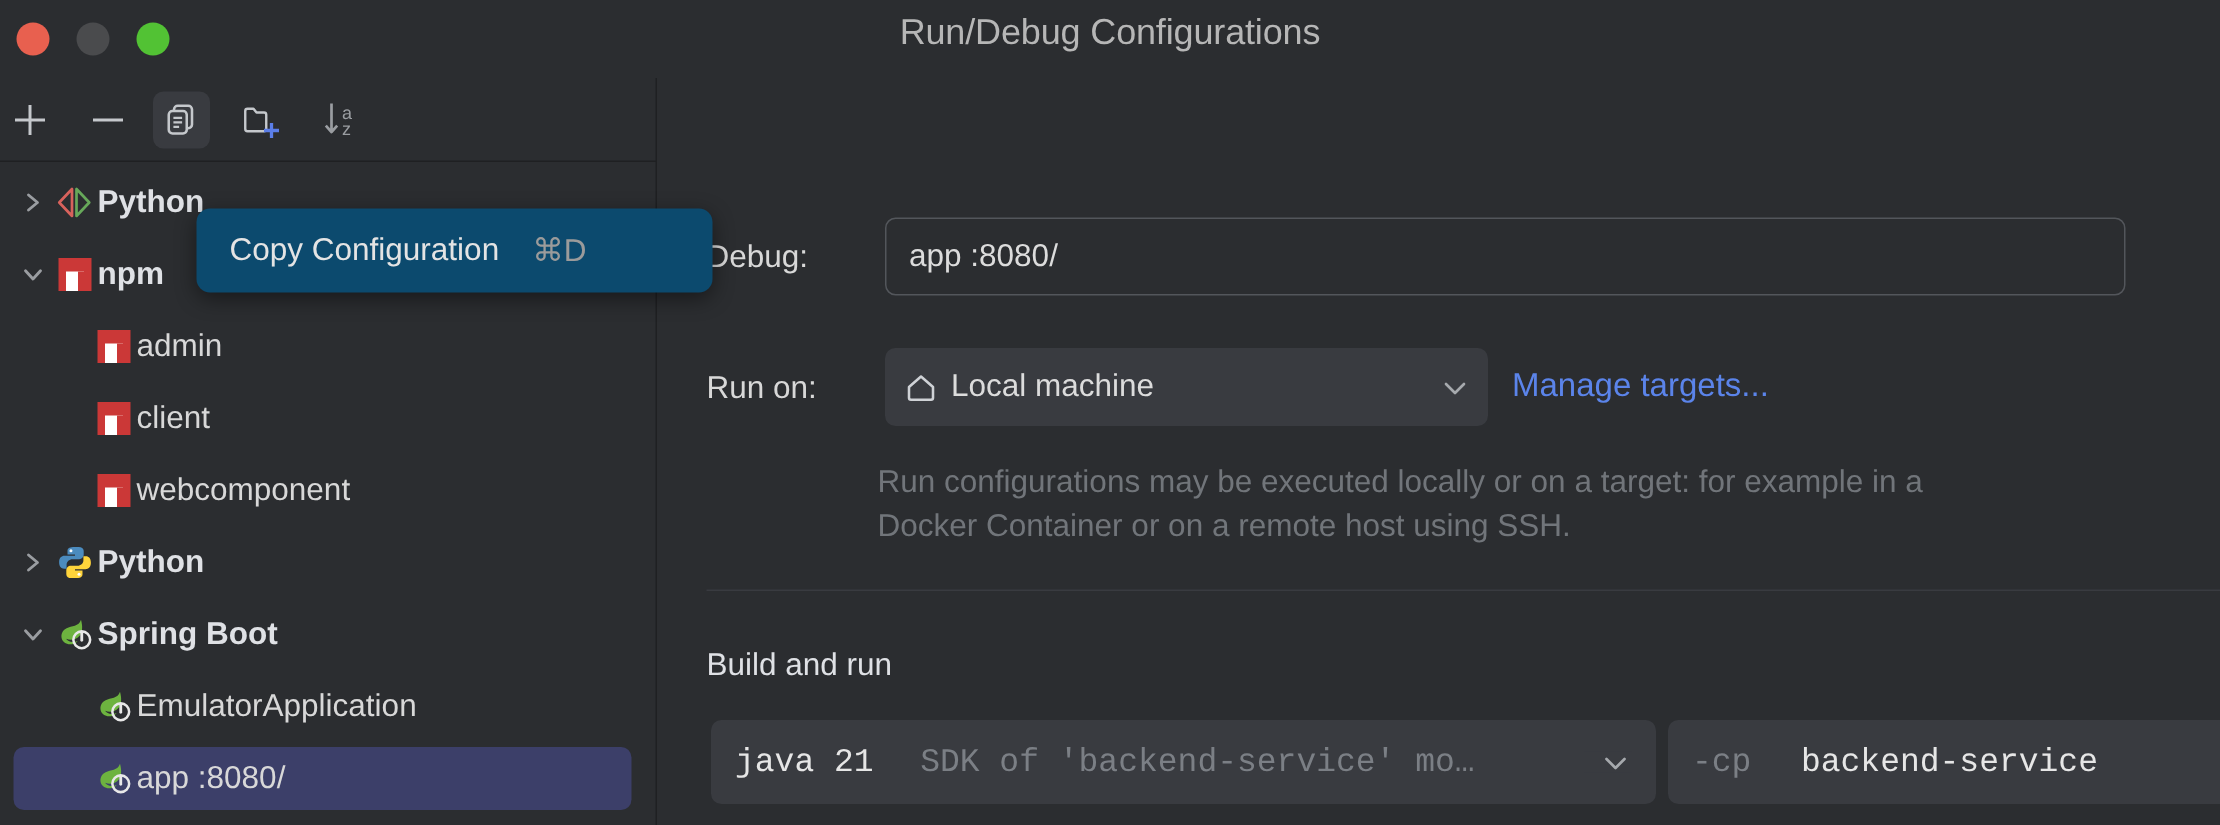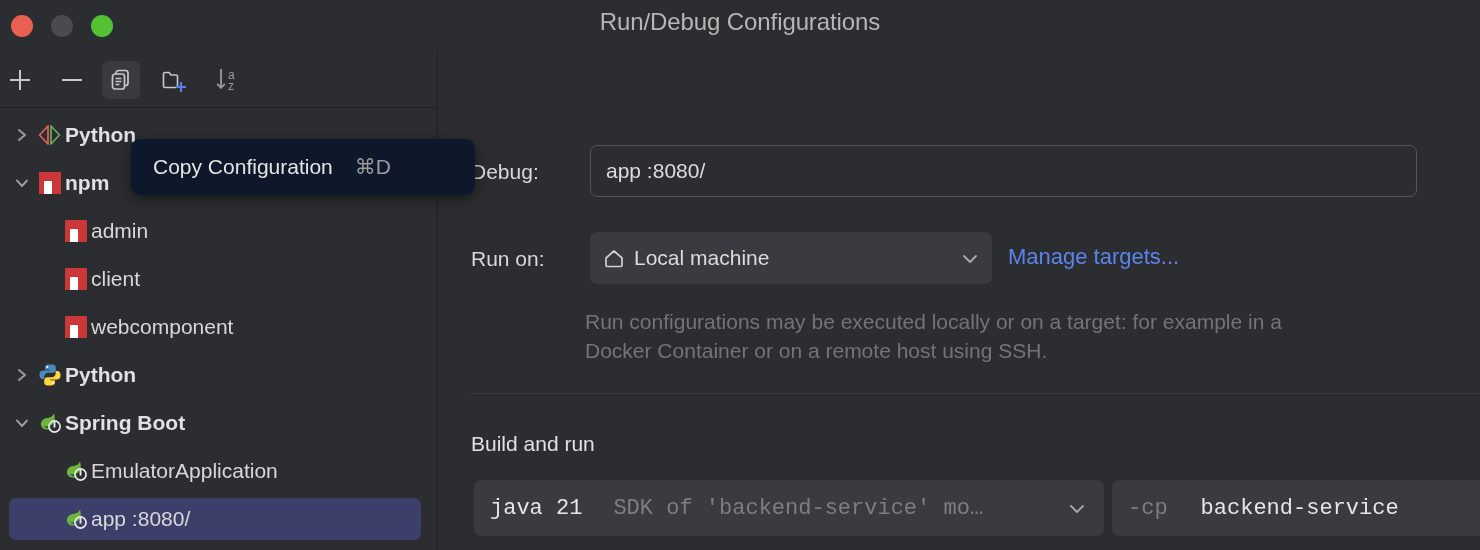--- a/index.html
+++ b/index.html
@@ -90,21 +90,21 @@
     display: block; width: 12px; height: 13px;
     background: #fff;
     border-right: 4px solid #cb3837;
     border-top: 0;
   }
 
   
   .tooltip {
     position: absolute; left: 131px; top: 139px;
     width: 344px; height: 56px;
-    background: #0f172a;
+    background: #0c4a6e;
     border-radius: 9px;
     display: flex; align-items: center;
     padding: 0 22px;
     box-shadow: 0 4px 14px rgba(0,0,0,0.45);
     z-index: 50;
   }
   .tt-label { font-size: 21px; color: #e4e4e4; }
   .tt-shortcut { font-size: 21px; color: #9b9b9b; margin-left: 22px; }
 
   

